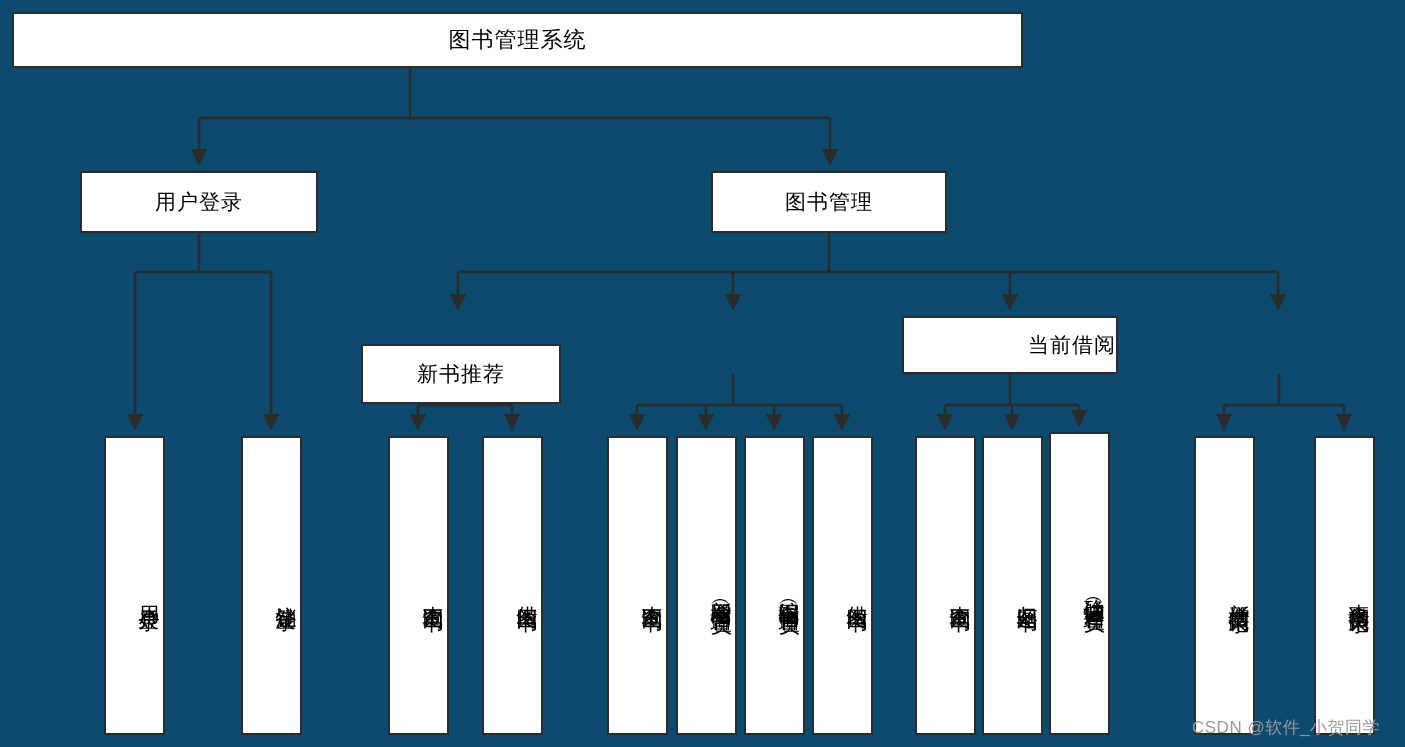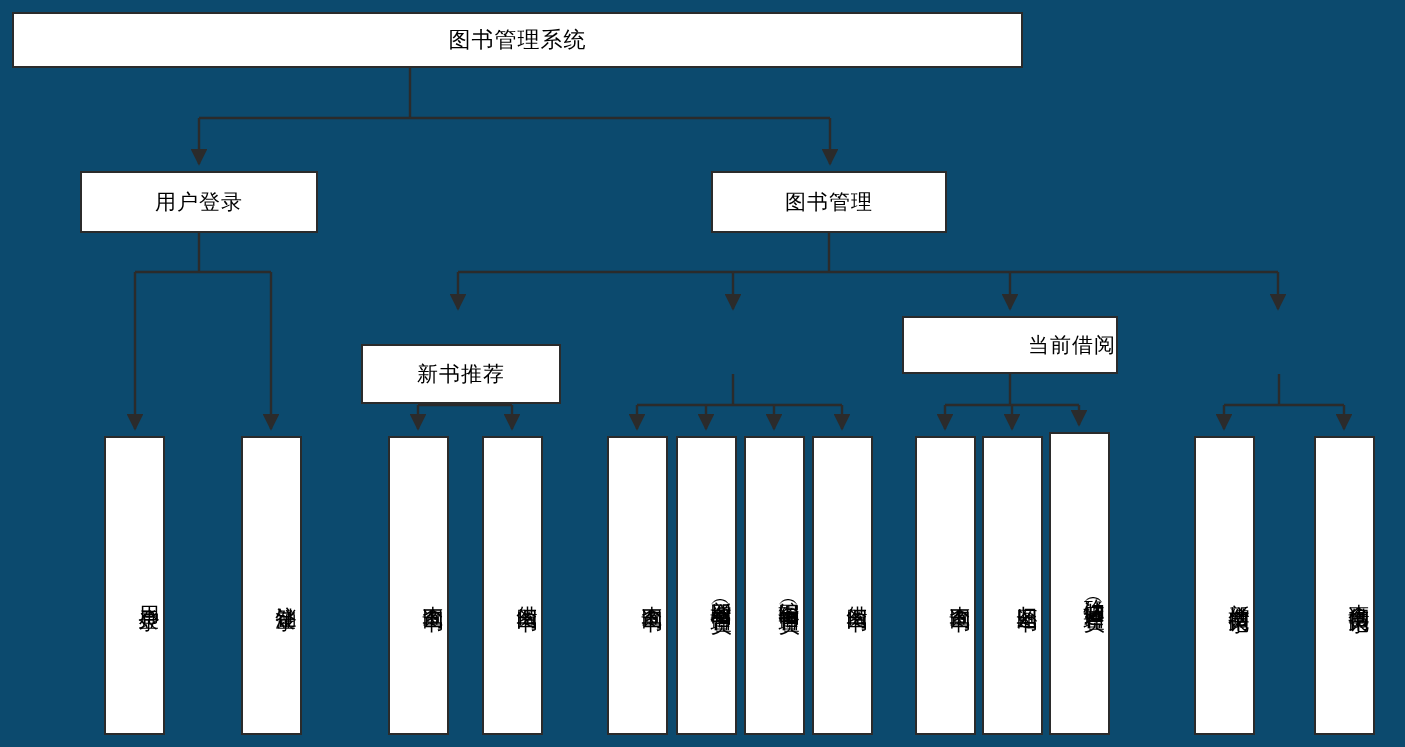--- a/index.html
+++ b/index.html
@@ -171,14 +171,15 @@
   <div class="node v" style="left:1049px; top:432px; width:61px; height:303px;">
     <span class="label">确认归还（管理员）</span>
   </div>
   <div class="node v" style="left:1194px; top:436px; width:61px; height:299px;">
     <span class="label">新增借阅记录</span>
   </div>
   <div class="node v" style="left:1314px; top:436px; width:61px; height:299px;">
     <span class="label">查询借阅记录</span>
   </div>
 
+  <div class="watermark" style="left:1192px; top:716px;">CSDN @软件_小贺同学</div>
 
 </div>
 
 </body></html>

